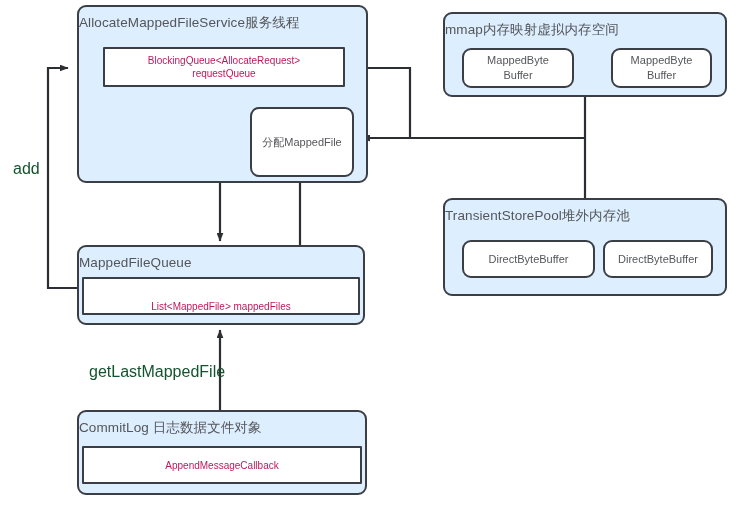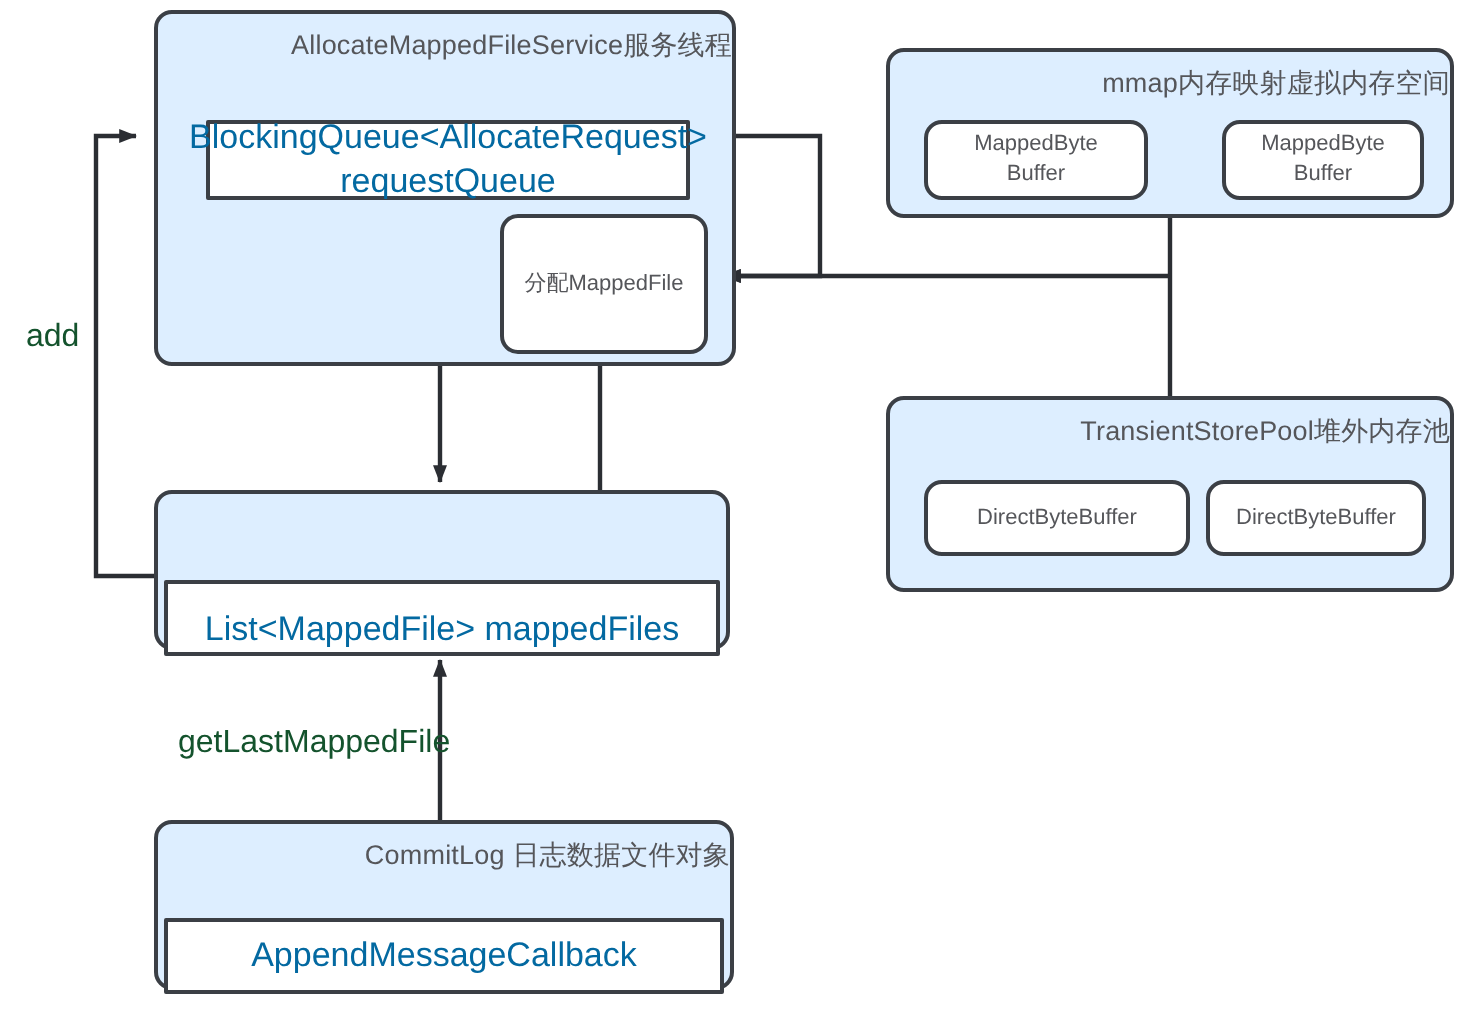--- a/index.html
+++ b/index.html
@@ -27,42 +27,40 @@
   }
   .group-box {
     position: absolute;
     box-sizing: border-box;
     background: #ddeeff;
     border: 2.4px solid #3b3f45;
     border-radius: 9px;
     z-index: 2;
   }
   .group-title {
-    text-align: right;
+    text-align: left;
     color: #55565a;
     font-size: 13.5px;
     line-height: 1.25;
     padding-top: 8px;
     letter-spacing: 0.1px;
-    padding-left: 31px;
   }
   .inner-bar {
     position: absolute;
     box-sizing: border-box;
     background: #ffffff;
     border: 2.4px solid #3b3f45;
     border-radius: 1px;
     display: flex;
     align-items: center;
     justify-content: center;
     text-align: center;
-    color: #0369a1;
-    font-size: 17px;
+    color: #be185d;
+    font-size: 10px;
     line-height: 1.3;
-    margin-top: 13px;
   }
   .inner-round {
     position: absolute;
     box-sizing: border-box;
     background: #ffffff;
     border: 2.4px solid #3b3f45;
     border-radius: 9px;
     display: flex;
     align-items: center;
     justify-content: center;
@@ -133,21 +131,21 @@
     <div class="inner-bar" style="left:24px; top:40px; width:242px; height:40px; flex-direction:column;">
       <span>BlockingQueue&lt;AllocateRequest&gt;</span>
       <span>requestQueue</span>
     </div>
     <div class="inner-round" style="left:171px; top:100px; width:104px; height:70px; flex-direction:row;">
       <span>分配</span>
       <span>MappedFile</span>
     </div>
   </div>
 
-  <div class="group-box" style="left:443px; top:24px; width:284px; height:85px;">
+  <div class="group-box" style="left:443px; top:12px; width:284px; height:85px;">
     <div class="group-title">mmap内存映射虚拟内存空间</div>
     <div class="inner-round" style="left:17px; top:34px; width:112px; height:40px; flex-direction:column;">
       <span>MappedByte</span>
       <span>Buffer</span>
     </div>
     <div class="inner-round" style="left:166px; top:34px; width:101px; height:40px; flex-direction:column;">
       <span>MappedByte</span>
       <span>Buffer</span>
     </div>
   </div>
@@ -156,20 +154,21 @@
     <div class="group-title">TransientStorePool堆外内存池</div>
     <div class="inner-round" style="left:17px; top:40px; width:133px; height:38px;">
       <span>DirectByteBuffer</span>
     </div>
     <div class="inner-round" style="left:158px; top:40px; width:110px; height:38px;">
       <span>DirectByteBuffer</span>
     </div>
   </div>
 
   <div class="group-box" style="left:77px; top:245px; width:288px; height:80px;">
+    <div class="group-title">MappedFileQueue</div>
     <div class="inner-bar" style="left:3px; top:30px; width:278px; height:38px;align-items:flex-end;">
       <span>List&lt;MappedFile&gt; mappedFiles</span>
     </div>
   </div>
 
   <div class="group-box" style="left:77px; top:410px; width:290px; height:85px;">
     <div class="group-title">CommitLog 日志数据文件对象</div>
     <div class="inner-bar" style="left:3px; top:34px; width:280px; height:38px;">
       <span>AppendMessageCallback</span>
     </div>

